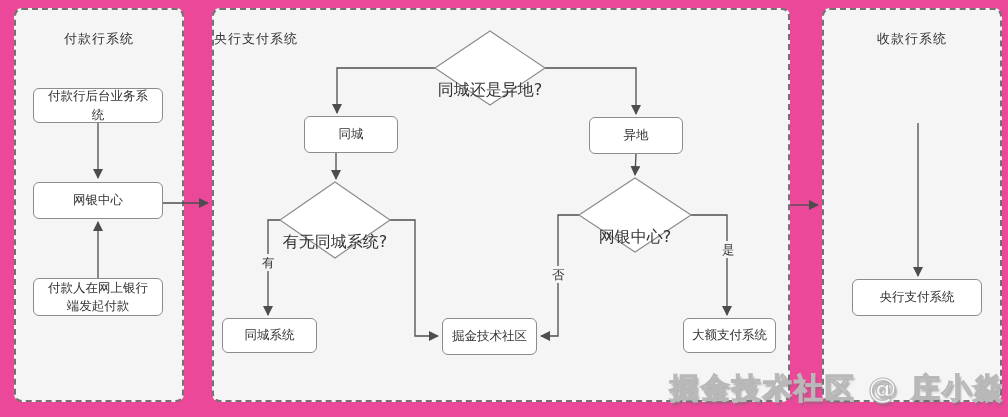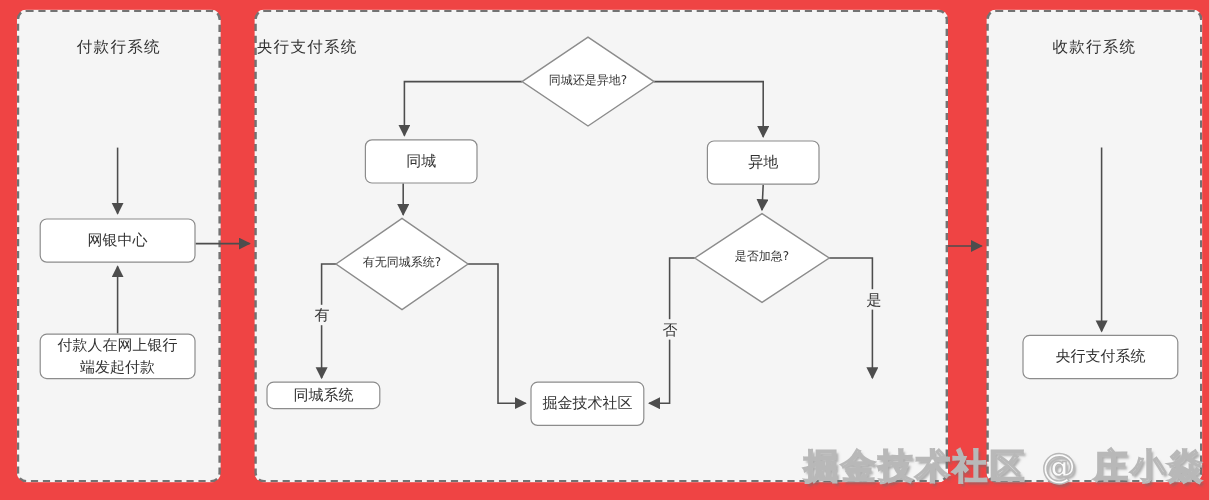--- a/index.html
+++ b/index.html
@@ -1,36 +1,36 @@
 <!DOCTYPE html>
 <html><head>
 <meta charset="utf-8">
 <style>
   html,body{margin:0;padding:0;background:#ffffff;}
   .canvas{
-    position:relative;width:1008px;height:417px;background:#ef4444;overflow:hidden;
+    position:relative;width:1008px;height:417px;background:#ec4899;overflow:hidden;
     font-family:"DejaVu Sans","Liberation Sans",sans-serif;color:#333333;text-decoration:underline;
   }
   .container{
     position:absolute;background:#f5f5f5;border:2px dashed #737373;border-radius:8px;
     box-sizing:border-box;
   }
   .container-title{
     font-size:13px;color:#333333;padding-top:20px;text-align:center;letter-spacing:1px;
   }
   .container-title.right-aligned{text-align:left;padding-right:14px;}
   .node{
     position:absolute;background:#ffffff;border:1px solid #8c8c8c;border-radius:6px;
     box-sizing:border-box;display:flex;align-items:center;justify-content:center;
     font-size:12.5px;line-height:1.45;text-align:center;color:#333333;padding:2px 8px;
     z-index:3;
   }
   .svg-layer{position:absolute;left:0;top:0;z-index:2;}
   .diamond-label{
-    position:absolute;z-index:4;font-size:10px;color:#333333;text-align:center;
+    position:absolute;z-index:4;font-size:16px;color:#333333;text-align:center;margin-top:20px;
   }
   .edge-label{
     position:absolute;z-index:4;font-size:12.5px;color:#333333;background:#f5f5f5;
     padding:1px 3px;line-height:1.2;
   }
   .watermark{
     position:absolute;right:4px;bottom:8px;z-index:6;
     font-size:29px;font-weight:bold;letter-spacing:2px;color:#fbfbfb;
     -webkit-text-stroke:1.2px #b8b8b8;
     text-shadow:2px 3px 2px rgba(110,110,110,0.55);
@@ -74,31 +74,33 @@
     <path d="M579,215 L558,215 L558,336 L541,336" stroke="#4d4d4d" stroke-width="1.3" fill="none" marker-end="url(#arrow)"></path>
     <path d="M691,215 L727,215 L727,315" stroke="#4d4d4d" stroke-width="1.3" fill="none" marker-end="url(#arrow)"></path>
     <path d="M790,205 L818,205" stroke="#4d4d4d" stroke-width="1.3" fill="none" marker-end="url(#arrow)"></path>
     <path d="M918,123 L918,276" stroke="#4d4d4d" stroke-width="1.3" fill="none" marker-end="url(#arrow)"></path>
 
     <polygon points="435,68 490,31 545,68 490,105" fill="#ffffff" stroke="#8c8c8c" stroke-width="1.2"></polygon>
     <polygon points="280,220 335,182 390,220 335,258" fill="#ffffff" stroke="#8c8c8c" stroke-width="1.2"></polygon>
     <polygon points="579,215 635,178 691,215 635,252" fill="#ffffff" stroke="#8c8c8c" stroke-width="1.2"></polygon>
   </svg>
 
+  <div class="node" style="left:33px;top:88px;width:130px;height:35px;">付款行后台业务系统</div>
   <div class="node" style="left:33px;top:182px;width:130px;height:37px;">网银中心</div>
   <div class="node" style="left:33px;top:278px;width:130px;height:38px;">付款人在网上银行端发起付款</div>
   <div class="node" style="left:304px;top:116px;width:94px;height:37px;">同城</div>
   <div class="node" style="left:589px;top:117px;width:94px;height:37px;">异地</div>
-  <div class="node" style="left:222px;top:318px;width:95px;height:23px;text-align:center;">同城系统</div>
+  <div class="node" style="left:222px;top:318px;width:95px;height:35px;text-align:center;">同城系统</div>
   <div class="node" style="left:442px;top:318px;width:95px;height:37px;">掘金技术社区</div>
+  <div class="node" style="left:683px;top:318px;width:93px;height:35px;">大额支付系统</div>
   <div class="node" style="left:852px;top:279px;width:130px;height:37px;">央行支付系统</div>
 
   <div class="diamond-label" style="left:430px;top:60px;width:120px;">同城还是异地?</div>
   <div class="diamond-label" style="left:275px;top:212px;width:120px;text-align:center;">有无同城系统?</div>
-  <div class="diamond-label" style="left:575px;top:207px;width:120px;">是否加急?</div>
+  <div class="diamond-label" style="left:575px;top:207px;width:120px;">网银中心?</div>
 
   <div class="edge-label" style="left:259px;top:254px;">有</div>
   <div class="edge-label" style="left:549px;top:266px;">否</div>
   <div class="edge-label" style="left:719px;top:241px;">是</div>
 
   <div class="watermark">掘金技术社区 @ 庄小焱</div>
 
 </div>
 
 </body></html>

